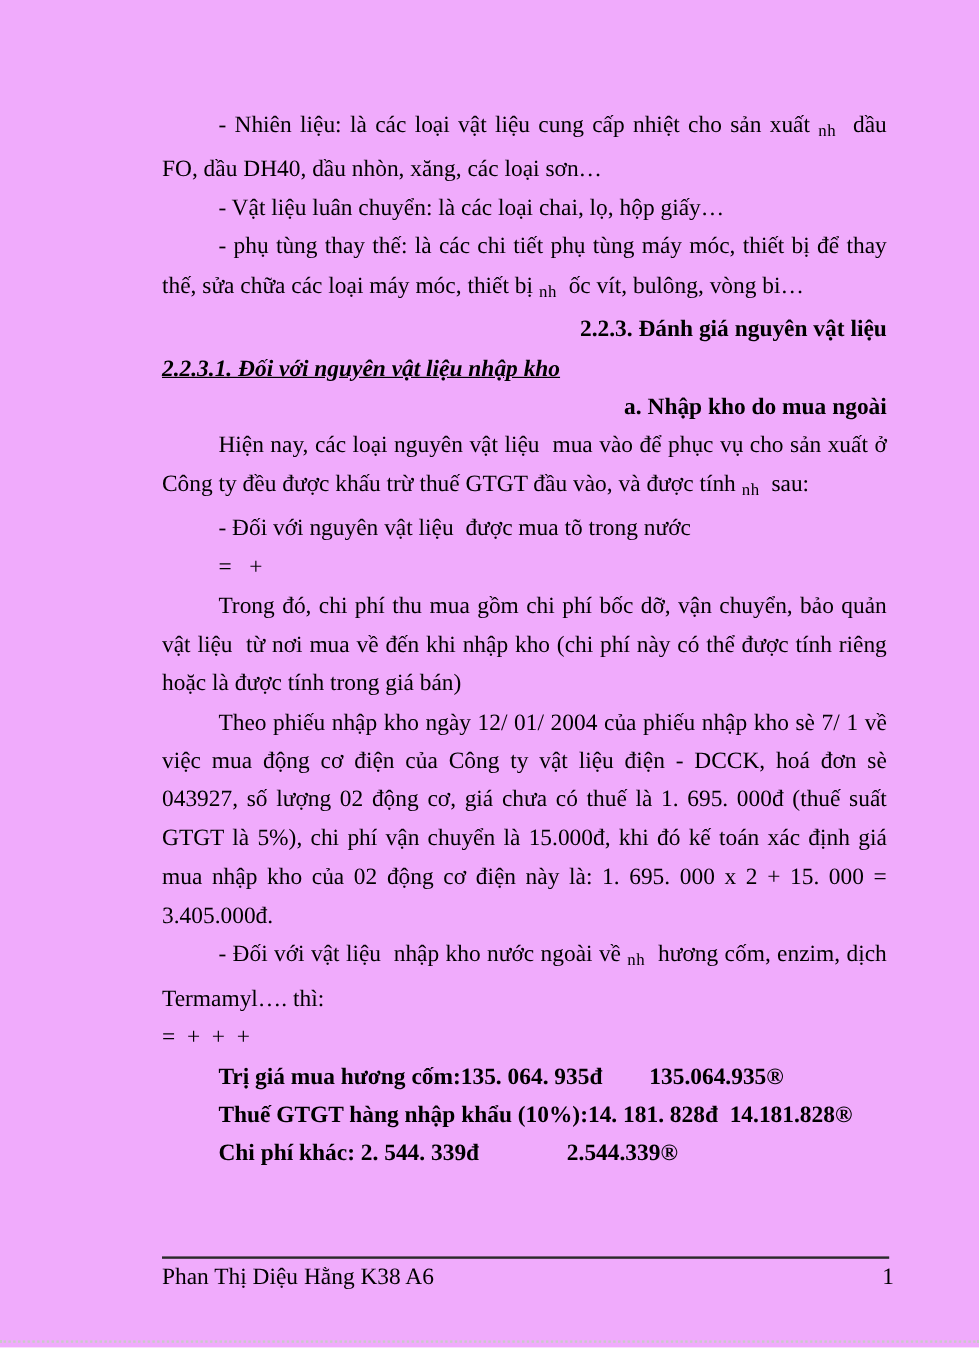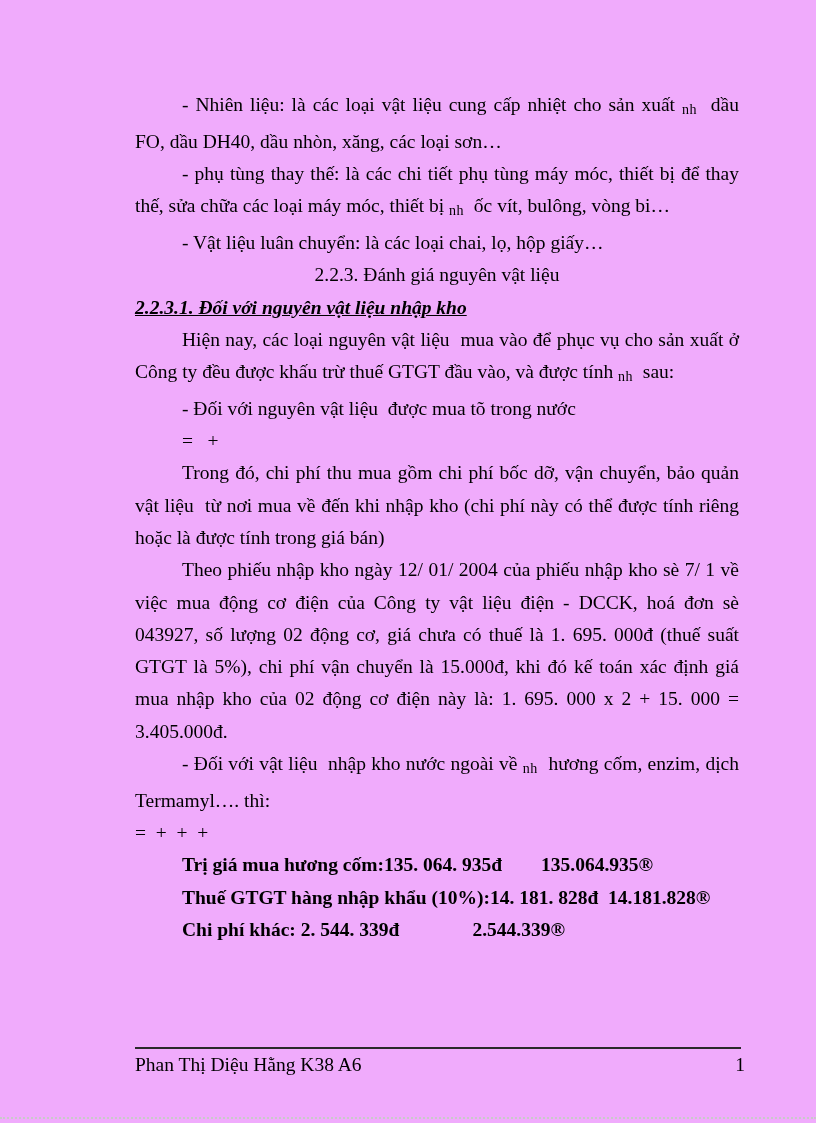--- a/index.html
+++ b/index.html
@@ -16,21 +16,21 @@
     position: absolute;
     left: 135px;
     top: 89px;
     width: 604px;
     font-size: 19.5px;
     line-height: 32.3px;
     text-align: justify;
   }
   .doc-body p { margin: 0; padding: 0; }
   .indent { text-indent: 47px; }
-  .heading { font-weight: 400; text-align: center; }
+  .heading { font-weight: 700; text-align: right; }
   .heading-italic { font-weight: 700; font-style: italic; text-align: left; text-decoration: underline; }
   .formula { white-space: pre-wrap; text-align: left; }
   .amount { white-space: pre-wrap; text-align: left; font-weight: bold; }
   .sub {
     font-size: 0.72em;
     vertical-align: -0.24em;
     letter-spacing: 0.5px;
   }
   .footer {
     position: absolute;
@@ -58,24 +58,25 @@
     border-top: 2px dotted #c9c9c9;
   }
 </style>
 </head>
 <body>
 
 <div class="page">
 
   <div class="doc-body">
       <p class="body indent"><span>- Nhiên liệu: là các loại vật liệu cung cấp nhiệt cho sản xuất </span><span class="sub">nh</span><span>&nbsp; dầu FO, dầu DH40, dầu nhòn, xăng, các loại sơn…</span></p>
+      <p class="body indent"><span>- Vật liệu luân chuyển: là các loại chai, lọ, hộp giấy…</span></p>
       <p class="body indent"><span>- phụ tùng thay thế: là các chi tiết phụ tùng máy móc, thiết bị để thay thế, sửa chữa các loại máy móc, thiết bị </span><span class="sub">nh</span><span>&nbsp; ốc vít, bulông, vòng bi…</span></p>
-      <p class="body indent"><span>- Vật liệu luân chuyển: là các loại chai, lọ, hộp giấy…</span></p>
       <p class="heading"><span>2.2.3. Đánh giá nguyên vật liệu</span></p>
       <p class="heading-italic"><span>2.2.3.1. Đối với nguyên vật liệu nhập kho</span></p>
+      <p class="heading"><span>a. Nhập kho do mua ngoài</span></p>
       <p class="body indent"><span>Hiện nay, các loại nguyên vật liệu&nbsp; mua vào để phục vụ cho sản xuất ở Công ty đều được khấu trừ thuế GTGT đầu vào, và được tính </span><span class="sub">nh</span><span>&nbsp; sau:</span></p>
       <p class="body indent"><span>- Đối với nguyên vật liệu&nbsp; được mua tõ trong nước</span></p>
       <p class="formula indent"><span>=   +</span></p>
       <p class="body indent"><span>Trong đó, chi phí thu mua gồm chi phí bốc dỡ, vận chuyển, bảo quản vật liệu&nbsp; từ nơi mua về đến khi nhập kho (chi phí này có thể được tính riêng hoặc là được tính trong giá bán)</span></p>
       <p class="body indent"><span>Theo phiếu nhập kho ngày 12/ 01/ 2004 của phiếu nhập kho sè 7/ 1 về việc mua động cơ điện của Công ty vật liệu điện - DCCK, hoá đơn sè 043927, số lượng 02 động cơ, giá chưa có thuế là 1. 695. 000đ (thuế suất GTGT là 5%), chi phí vận chuyển là 15.000đ, khi đó kế toán xác định giá mua nhập kho của 02 động cơ điện này là: 1. 695. 000 x 2 + 15. 000 = 3.405.000đ.</span></p>
       <p class="body indent"><span>- Đối với vật liệu&nbsp; nhập kho nước ngoài về </span><span class="sub">nh</span><span>&nbsp; hương cốm, enzim, dịch Termamyl…. thì:</span></p>
       <p class="formula"><span>=  +  +  +</span></p>
       <p class="amount indent"><span>Trị giá mua hương cốm:135. 064. 935đ        135.064.935®</span></p>
       <p class="amount indent"><span>Thuế GTGT hàng nhập khẩu (10%):14. 181. 828đ  14.181.828®</span></p>
       <p class="amount indent"><span>Chi phí khác: 2. 544. 339đ               2.544.339®</span></p>

